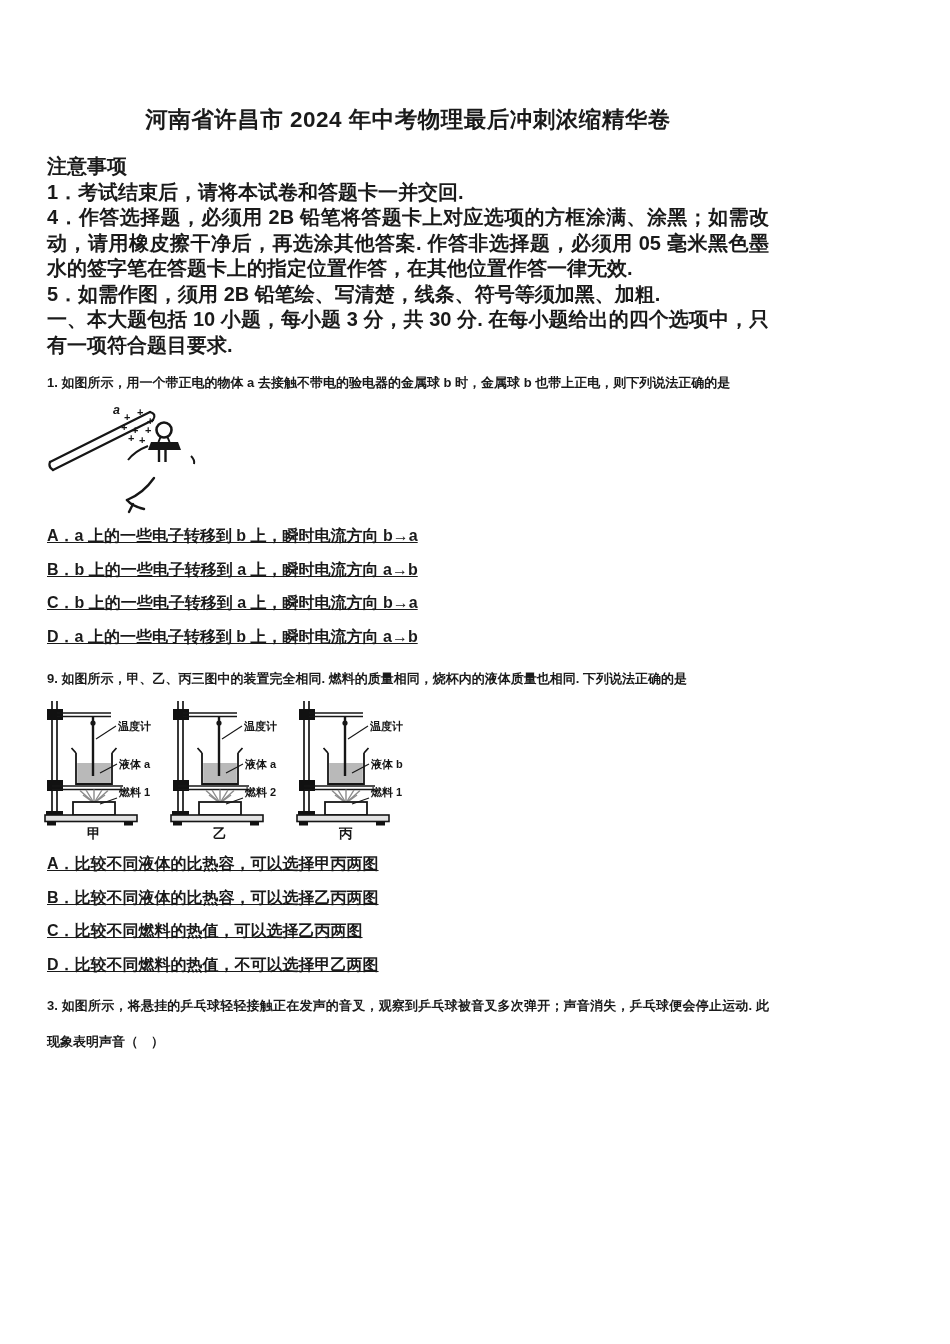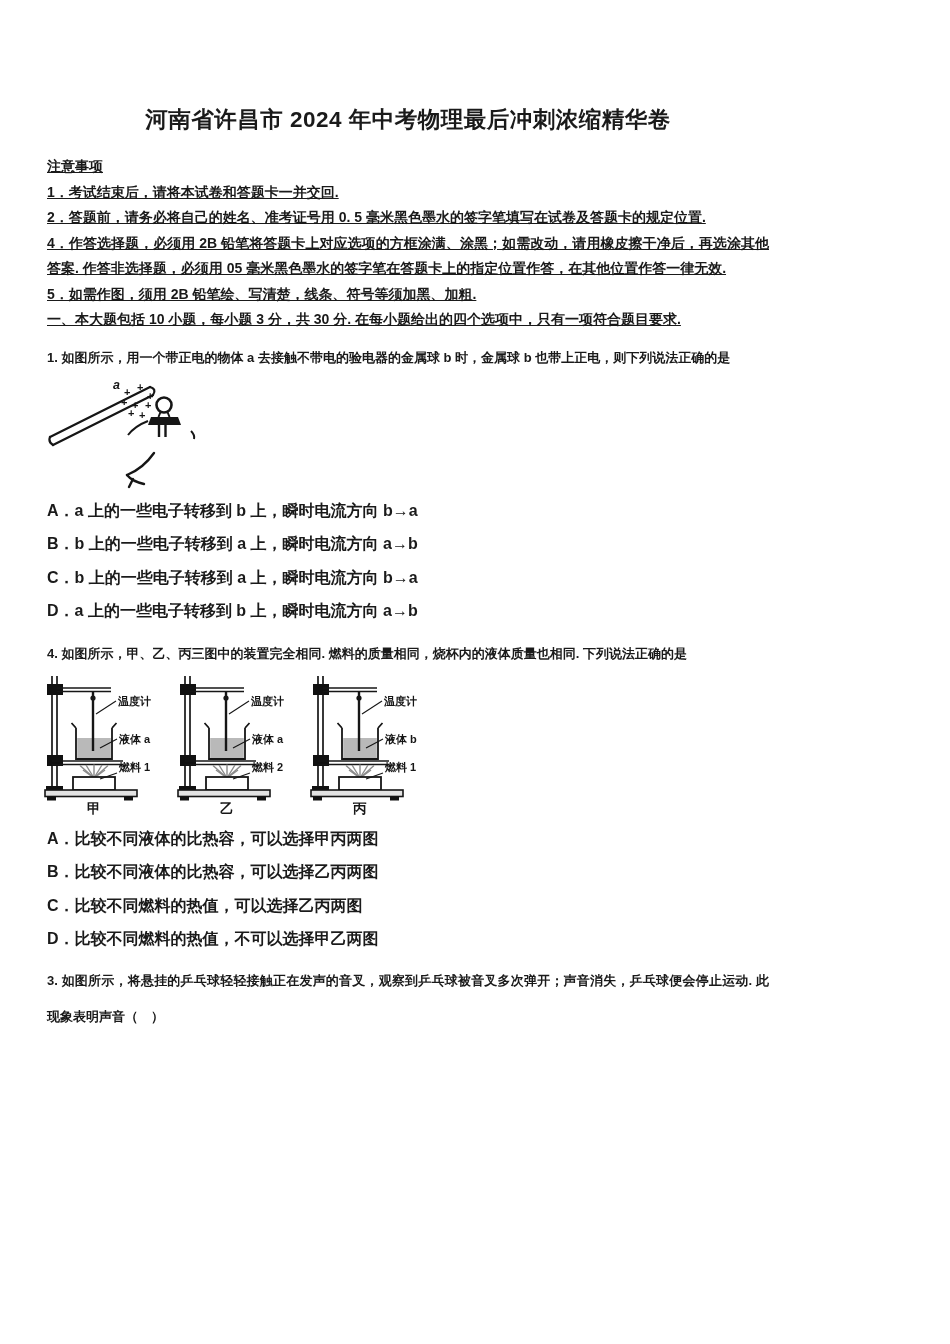--- a/index.html
+++ b/index.html
@@ -3,49 +3,48 @@
 <meta charset="utf-8">
 <style>
   html,body{margin:0;padding:0;}
   body{
     width:950px;height:1344px;background:#ffffff;color:#1a1a1a;
     font-family:"Liberation Sans","DejaVu Sans",sans-serif;
     font-weight:600;overflow:hidden;
   }
   .page{box-sizing:border-box;width:794px;height:1344px;padding:104px 25px 0 47px;}
   .title{font-size:22.5px;font-weight:700;text-align:center;margin:0 0 19px 0;letter-spacing:.5px;}
-  .line{margin:0;font-size:14px;line-height:25.5px;text-align:justify;text-decoration:underline;}
+  .line{margin:0;font-size:20px;line-height:25.5px;text-align:justify;}
   .section-heading{}
   .stem{margin:6px 0 0 0;font-size:13px;line-height:38px;text-align:justify;}
   .figure-q1{margin:2px 0 0 0;height:112px;}
   .options{margin:10px 0 0 0;}
   .options-q2{margin:14px 0 0 0;}
-  .option{margin:0 0 13px 0;font-size:16px;line-height:20.5px;}
-  .apparatus-row{display:flex;gap:7px;margin:2px 0 0 -4px;}
+  .option{margin:0 0 13px 0;font-size:16px;line-height:20.5px;text-decoration:underline;}
+  .apparatus-row{display:flex;gap:0;margin:2px 0 0 -4px;}
   .q3stem{margin-top:6px;line-height:36px;}
   
   .plus{font-size:11px;font-weight:700;fill:#161616;}
   .rodlbl{font-size:12.5px;font-style:italic;font-weight:600;fill:#161616;}
   .lbl{font-size:11px;font-weight:600;fill:#161616;}
   .cap{font-size:13.5px;font-weight:600;fill:#161616;}
   .ln{stroke:#161616;stroke-width:1.7;}
   .ln2{stroke:#161616;stroke-width:1.8;}
   .ldr{stroke:#161616;stroke-width:1.1;}
 </style>
 </head>
 <body>
 
 <div class="page">
 
   <h1 class="title">河南省许昌市 2024 年中考物理最后冲刺浓缩精华卷</h1>
 
   <section>
     <p class="line">注意事项</p>
     <p class="line">1．考试结束后，请将本试卷和答题卡一并交回.</p>
-    <p class="line">2．答题前，请务必将自己的姓名、准考证号用 0. 5 毫米黑色墨水的签字笔填写在试卷及答题卡的规定位置.</p>
     <p class="line">4．作答选择题，必须用 2B 铅笔将答题卡上对应选项的方框涂满、涂黑；如需改动，请用橡皮擦干净后，再选涂其他答案. 作答非选择题，必须用 05 毫米黑色墨水的签字笔在答题卡上的指定位置作答，在其他位置作答一律无效.</p>
     <p class="line">5．如需作图，须用 2B 铅笔绘、写清楚，线条、符号等须加黑、加粗.</p>
   </section>
 
   <p class="line section-heading">一、本大题包括 10 小题，每小题 3 分，共 30 分. 在每小题给出的四个选项中，只有一项符合题目要求.</p>
 
   <p class="stem">1. 如图所示，用一个带正电的物体 a 去接触不带电的验电器的金属球 b 时，金属球 b 也带上正电，则下列说法正确的是</p>
 
   <div class="figure-q1">
     <svg viewBox="0 0 170 112" width="170" height="112">
@@ -86,21 +85,21 @@
     </svg>
   </div>
 
   <div class="options">
     <p class="option">A．a 上的一些电子转移到 b 上，瞬时电流方向 b→a</p>
     <p class="option">B．b 上的一些电子转移到 a 上，瞬时电流方向 a→b</p>
     <p class="option">C．b 上的一些电子转移到 a 上，瞬时电流方向 b→a</p>
     <p class="option">D．a 上的一些电子转移到 b 上，瞬时电流方向 a→b</p>
   </div>
 
-  <p class="stem">4. 如图所示，甲、乙、丙三图中的装置完全相同. 燃料的质量相同，烧杯内的液体质量也相同. 下列说法正确的是</p>
+  <p class="stem">9. 如图所示，甲、乙、丙三图中的装置完全相同. 燃料的质量相同，烧杯内的液体质量也相同. 下列说法正确的是</p>
 
   <div class="apparatus-row">
 
     <svg viewBox="0 0 126 140" width="126" height="140">
       <line class="ln" x1="9" y1="1" x2="9" y2="116"></line>
       <line class="ln" x1="14" y1="1" x2="14" y2="116"></line>
       <rect x="4" y="9" width="16" height="11" fill="#111111"></rect>
       <line class="ln" x1="14" y1="13" x2="68" y2="13"></line>
       <line class="ln" x1="14" y1="16.5" x2="68" y2="16.5"></line>
       <path class="ln2" fill="none" d="M33,53 L33,84 L69,84 L69,53 M33,53 L28.5,48 M69,53 L73.5,48"></path>

